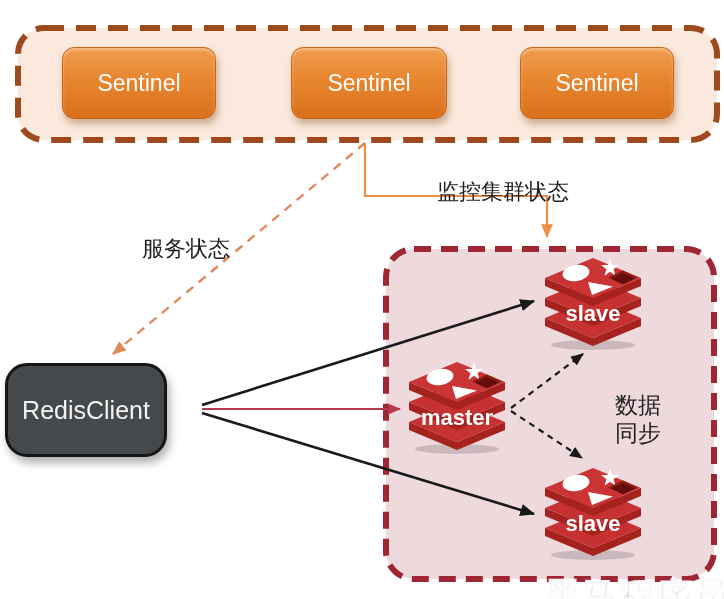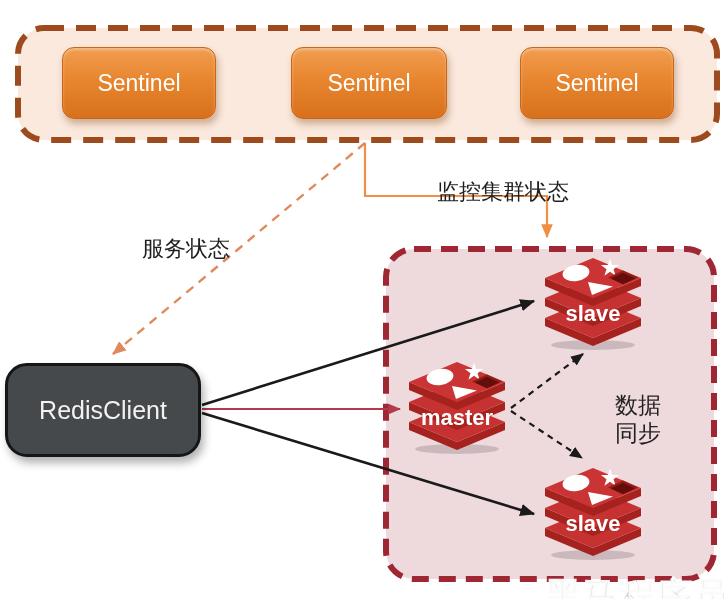--- a/index.html
+++ b/index.html
@@ -15,21 +15,21 @@
     border:1px solid #c9661a;border-radius:12px;
     box-shadow:2px 5px 7px rgba(120,60,10,.35), inset 0 2px 3px rgba(255,255,255,.35);
     display:flex;align-items:center;justify-content:center;
     color:#ffffff;font-size:23px;
   }
   .sb1{left:62px;}
   .sb2{left:291px;width:154px;}
   .sb3{left:520px;}
   
   #client-box{
-    position:absolute;left:5px;top:363px;width:196px;height:94px;z-index:2;
+    position:absolute;left:5px;top:363px;width:162px;height:94px;z-index:2;
     background:#45494b;border:3px solid #161616;border-radius:22px;
     box-shadow:3px 6px 9px rgba(0,0,0,.3);
     display:flex;align-items:center;justify-content:center;
     color:#f2f2f2;font-size:25px;box-sizing:border-box;
   }
   
   .anno{position:absolute;z-index:2;color:#1f1f1f;}
   #monitor-label{left:437px;top:167px;font-size:22px;white-space:nowrap;margin-top:10px;}
   #notify-label{left:142px;top:235px;font-size:22px;line-height:28px;}
   #sync-label{left:615px;top:391px;font-size:23px;line-height:28px;text-align:center;}

